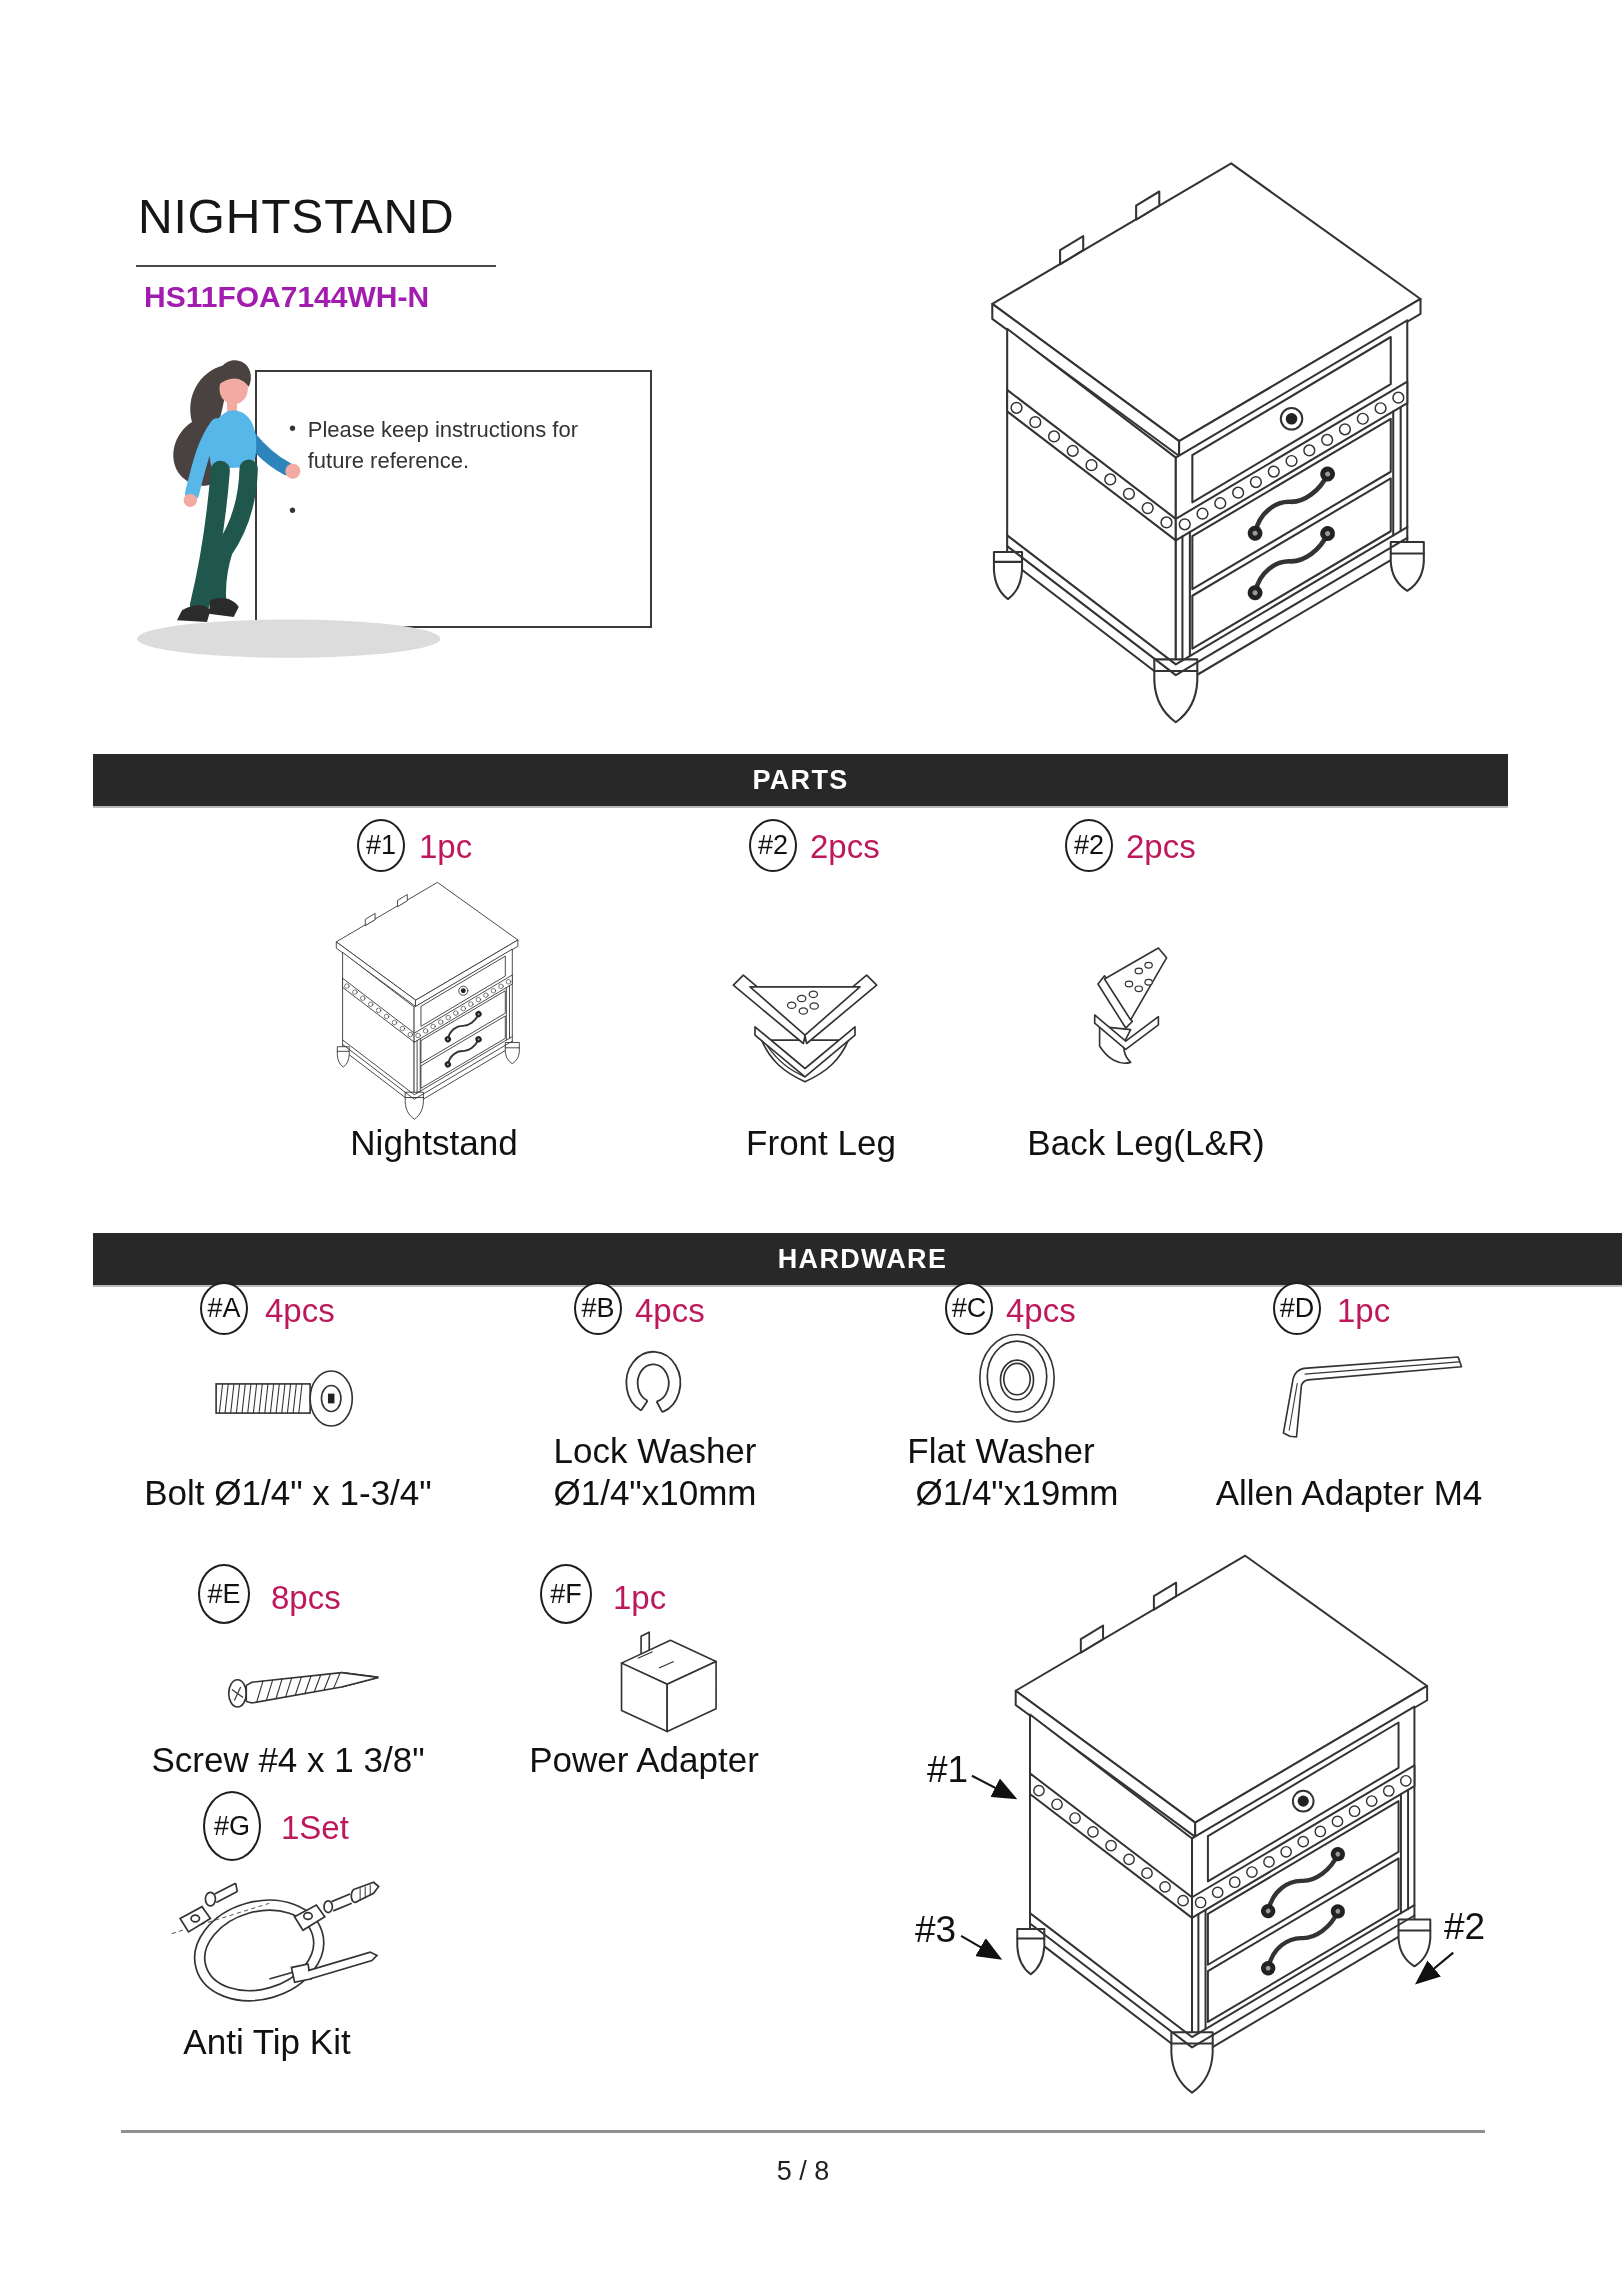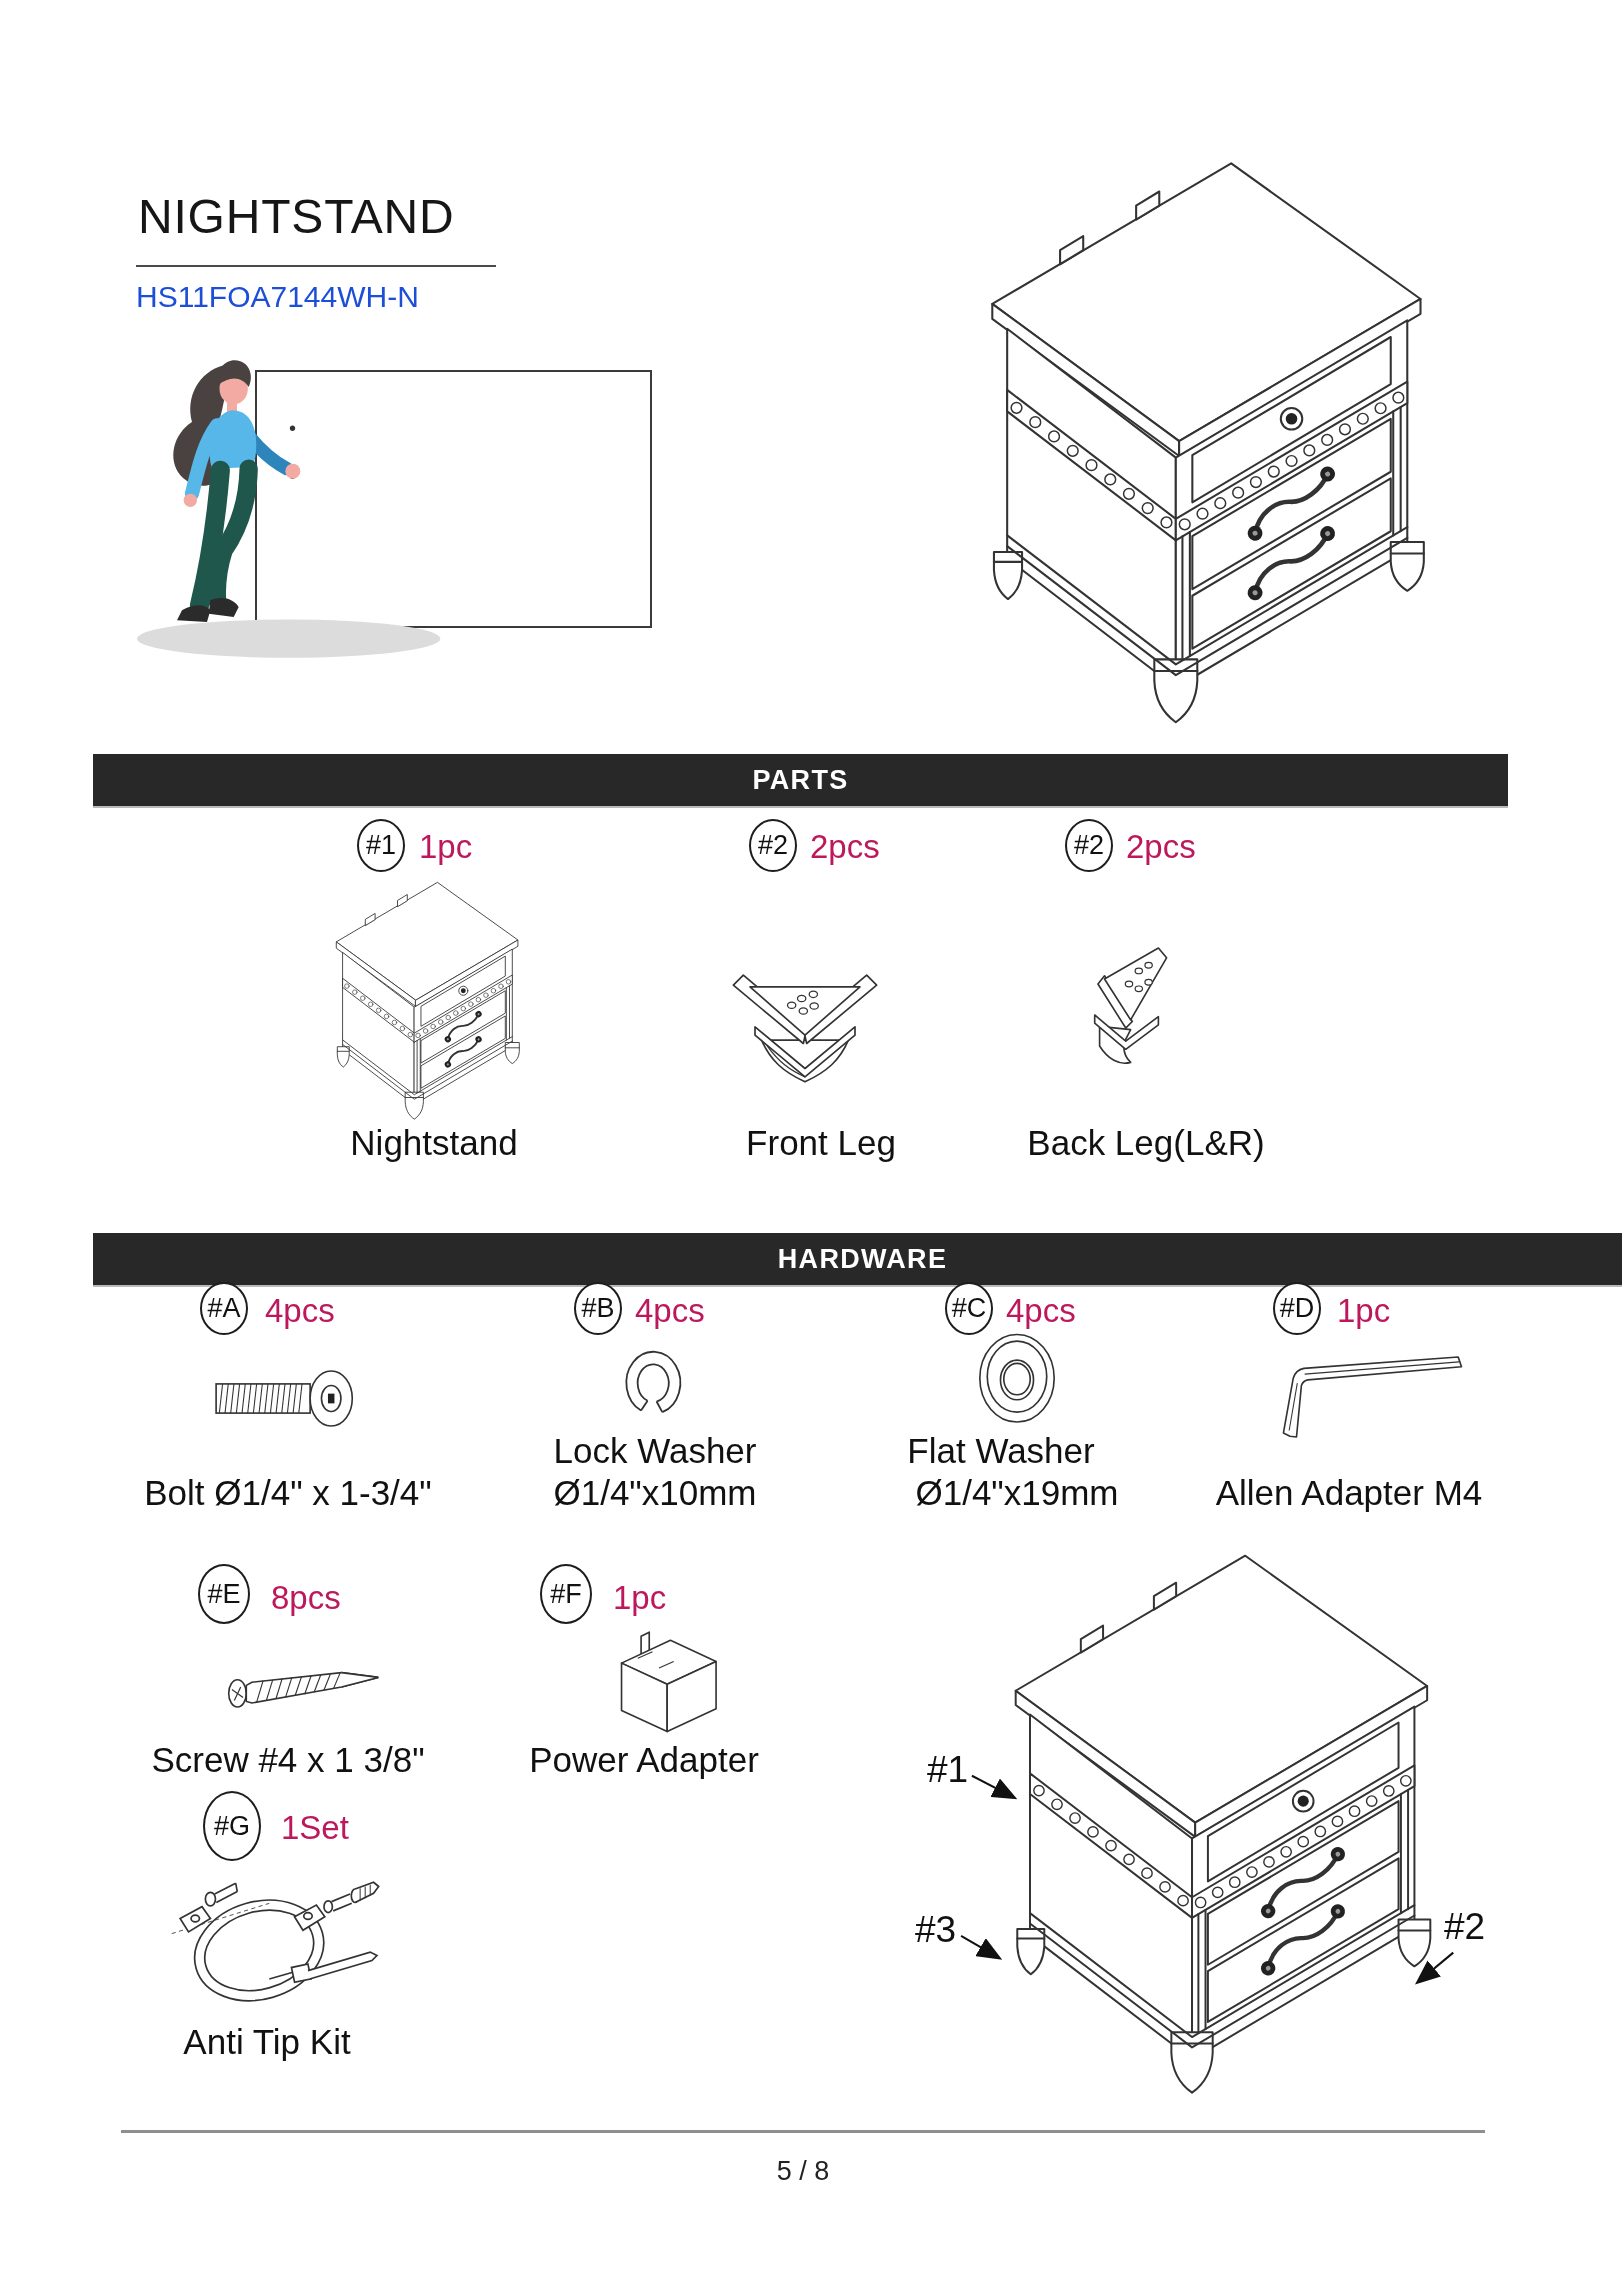--- a/index.html
+++ b/index.html
@@ -1,21 +1,21 @@
 <!DOCTYPE html>
 <html style="font-size:13.3px"><head>
 <meta charset="utf-8">
 <style>
   html,body{margin:0;padding:0;background:#e8e8e8;}
   .page{position:relative;width:1623px;height:2295px;background:#ffffff;
         font-family:"Liberation Sans","DejaVu Sans",sans-serif;color:#111;overflow:hidden;}
   .abs{position:absolute;}
   .title{font-size:48px;letter-spacing:0.8px;color:#161616;line-height:1;}
   .title-underline{height:1.7px;background:#4a4a4a;}
-  .model{font-size:30px;font-weight:400;color:#1d4ed8;line-height:1;}
+  .model{font-size:30px;font-weight:700;color:#a21caf;line-height:1;margin-left:8px;}
   .notice-box{border:2.5px solid #3a3a3a;background:#fff;box-sizing:border-box;}
   .bullet-row{display:flex;align-items:flex-start;margin-bottom:20px;}
   .bullet-dot{font-size:20px;line-height:1.42;margin-right:11.7px;color:#333;}
   .bullet-text{font-size:22px;line-height:1.42;color:#333;width:322px;}
   .section-bar{background:#282828;border-bottom:2.5px solid #b9b9b9;display:flex;align-items:center;justify-content:center;margin-left:22px;}
   .section-bar span{color:#fff;font-size:27px;font-weight:700;letter-spacing:1.3px;}
   .refcircle{border:2.1px solid #1d1d1d;border-radius:50%;display:flex;align-items:center;justify-content:center;background:#fff;box-sizing:border-box;}
   .refcircle span{font-size:27px;color:#111;}
   .qty{font-size:33px;color:#be185d;line-height:1;}
   .name{font-size:35px;color:#111;line-height:1.1;transform:translateX(-50%);white-space:nowrap;text-align:center;}
@@ -110,20 +110,21 @@
     </defs>
   </svg>
 
   <div class="abs title" style="left:138px;top:193px">NIGHTSTAND</div>
   <div class="abs title-underline" style="left:136px;top:265px;width:360px"></div>
   <div class="abs model" style="left:136px;top:282px">HS11FOA7144WH-N</div>
 
   <div class="abs notice-box" style="left:255px;top:370px;width:397px;height:258px;padding:42px 0 0 32px">
     <div class="bullet-row">
       <span class="bullet-dot">•</span>
+      <span class="bullet-text">Please keep instructions for future reference.</span>
     </div>
     <div class="bullet-row">
       <span class="bullet-dot">•</span>
     </div>
   </div>
 
   <svg class="abs" style="left:117px;top:335px" width="350" height="334" viewBox="0 0 420 400">
     <ellipse cx="206" cy="364" rx="182" ry="23" fill="#dcdcdc"></ellipse>
 
     <path d="M128,36 C98,44 82,74 90,104 C68,118 60,148 76,168 C92,186 118,184 128,166 C121,140 118,120 124,98 C131,72 133,52 128,36 Z" fill="#4a4240"></path>

